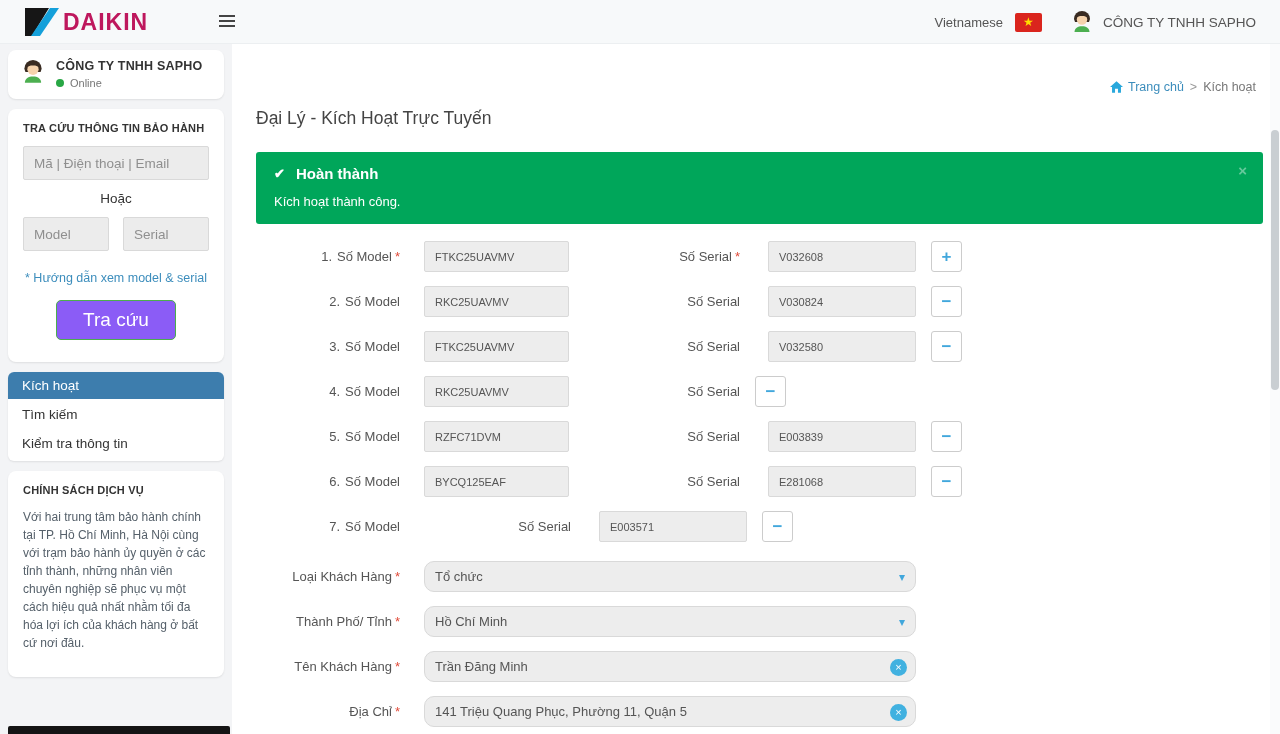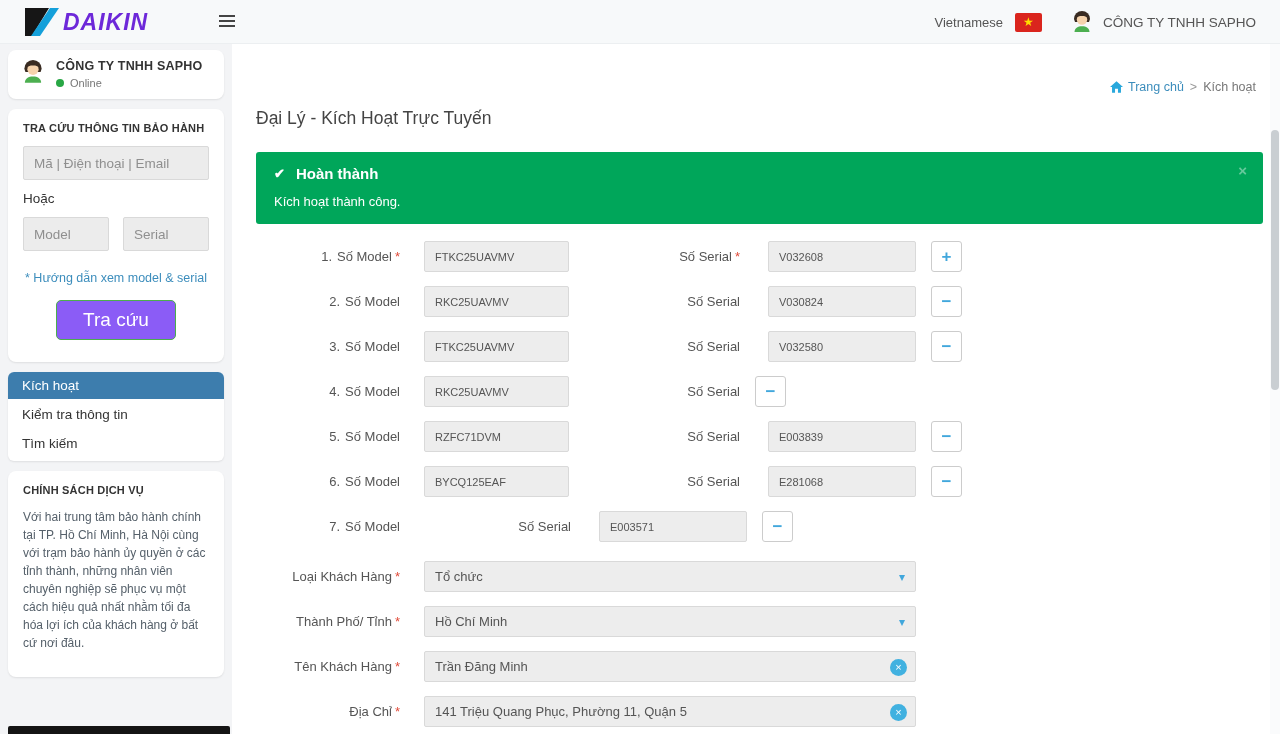--- a/index.html
+++ b/index.html
@@ -3,21 +3,21 @@
 <meta charset="utf-8">
 <title>Daikin Warranty Activation</title>
 <style>
   * { margin:0; padding:0; box-sizing:border-box; }
   html,body { width:1280px; height:734px; overflow:hidden; }
   body { position:relative; font-family:"Liberation Sans", sans-serif; background:#fff; color:#555; }
 
   
   .header { position:absolute; top:0; left:0; width:1280px; height:44px; background:#f7f9fa; border-bottom:1px solid #eceff1; z-index:10; }
   .logo { position:absolute; left:24px; top:7px; display:flex; align-items:center; cursor:pointer; }
-  .logo-text { font-size:23px; font-weight:bold; font-style:italic; color:#6d28d9; letter-spacing:1px; margin-left:3px; }
+  .logo-text { font-size:23px; font-weight:bold; color:#be185d; letter-spacing:1px; margin-left:3px; }
   .hamburger { position:absolute; left:219px; top:15px; width:16px; cursor:pointer; }
   .hamburger i { display:block; height:2px; background:#444; margin-bottom:3px; }
   .header-right { position:absolute; right:24px; top:0; height:44px; display:flex; align-items:center; }
   .lang-label { font-size:13px; color:#555; margin-right:12px; cursor:pointer; }
   .flag { width:27px; height:19px; background:#da251d; border-radius:2px; color:#ffdf00; font-size:12px; line-height:19px; text-align:center; margin-right:28px; cursor:pointer; }
   .user-chip { display:flex; align-items:center; gap:9px; cursor:pointer; }
   .user-chip .name { font-size:13.5px; color:#555; }
 
   
   .sidebar { position:absolute; top:44px; left:0; width:232px; height:690px; background:#f3f4f6; overflow:hidden; }
@@ -25,21 +25,21 @@
   .user-card { margin-top:6px; padding:9px 12px 10px; display:flex; gap:10px; align-items:flex-start; }
   .user-card .uname { font-size:12.5px; font-weight:bold; color:#333; letter-spacing:.2px; }
   .status-row { display:flex; align-items:center; gap:6px; margin-top:4px; }
   .dot { width:8px; height:8px; border-radius:50%; background:#28a745; }
   .status-row .st { font-size:11px; color:#777; }
 
   .lookup-card { padding:13px 15px 16px; }
   .side-h { font-size:11px; font-weight:bold; color:#333; margin-bottom:12px; letter-spacing:.2px; }
   .s-input { width:100%; height:34px; background:#ececec; border:1px solid #d9d9d9; border-radius:2px; padding:0 10px; font-size:13.5px; color:#555; font-family:"Liberation Sans",sans-serif; }
   .s-input::placeholder { color:#8f8f8f; opacity:1; }
-  .or { text-align:left; font-size:13.5px; color:#333; margin:11px 0; }
+  .or { text-align:center; font-size:13.5px; color:#333; margin:11px 0; }
   .duo { display:flex; gap:14px; }
   .duo input { flex:1; width:0; }
   .guide-link { display:block; text-align:center; color:#3c8dbc; font-size:12.5px; margin-top:20px; text-decoration:none; cursor:pointer; }
   .search-btn { display:block; margin:15px auto 6px; background:#8b5cf6; border:1px solid #4cae4c; color:#fff; font-size:19px; padding:8px 26px; border-radius:5px; cursor:pointer; font-family:"Liberation Sans",sans-serif; }
 
   .nav-card { overflow:hidden; border-radius:6px; padding:0 0 2px; }
   .nav-item { padding:6px 14px; font-size:13.5px; color:#333; cursor:pointer; margin-bottom:2px; }
   .nav-item.active { background:#3d7dad; color:#fff; }
 
   .policy-card { padding:13px 15px; margin-bottom:0; }
@@ -65,21 +65,21 @@
   .col-lbl { width:144px; text-align:right; white-space:nowrap; }
   .idx { margin-right:5px; }
   .req { color:#e04b3a; margin-left:3px; }
   .inp { height:31px; background:#ededed; border:1px solid #d9d9d9; border-radius:2px; padding:0 10px; font-size:11px; color:#555; font-family:"Liberation Sans",sans-serif; }
   .inp.model { width:145px; margin-left:24px; }
   .srl-lbl { width:171px; text-align:right; white-space:nowrap; }
   .inp.serial { width:148px; margin-left:28px; }
   .row-btn { width:31px; height:31px; margin-left:15px; background:#fff; border:1px solid #ccc; border-radius:3px; color:#41a7dc; font-size:17px; font-weight:bold; line-height:1; cursor:pointer; }
 
   .f-row.first { margin-top:19px; }
-  .fld { position:relative; width:492px; height:31px; margin-left:24px; background:#ededed; border:1px solid #d9d9d9; border-radius:2px; display:flex; align-items:center; padding:0 32px 0 10px; cursor:pointer; }
+  .fld { position:relative; width:492px; height:31px; margin-left:24px; background:#ededed; border:1px solid #d9d9d9; border-radius:10px; display:flex; align-items:center; padding:0 32px 0 10px; cursor:pointer; }
   .fld .val { overflow:hidden; white-space:nowrap; }
   .caret { position:absolute; right:10px; top:8px; color:#41a7dc; font-size:12px; }
   .clear { position:absolute; right:8px; top:7px; width:17px; height:17px; border-radius:50%; background:#41b1e0; color:#fff; font-size:11px; line-height:17px; text-align:center; cursor:pointer; }
   .partial-field { width:492px; height:12px; margin-left:168px; background:#ededed; border:1px solid #d9d9d9; border-bottom:none; border-radius:2px 2px 0 0; }
 
   
   .scrollbar { position:absolute; top:44px; right:0; width:10px; height:690px; background:#fafbfc; z-index:11; }
   .scroll-thumb { position:absolute; top:86px; right:1px; width:8px; height:260px; background:#c9ced2; border-radius:4px; cursor:pointer; }
 </style>
 </head>
@@ -138,22 +138,22 @@
     <div class="duo">
       <input class="s-input" type="text" placeholder="Model" style="">
       <input class="s-input" type="text" placeholder="Serial" style="">
     </div>
     <a class="guide-link">* Hướng dẫn xem model &amp; serial</a>
     <button class="search-btn">Tra cứu</button>
   </div>
 
   <div class="card nav-card">
     <div class="nav-item active">Kích hoạt</div>
+    <div class="nav-item">Tìm kiếm</div>
     <div class="nav-item">Kiểm tra thông tin</div>
-    <div class="nav-item">Tìm kiếm</div>
   </div>
 
   <div class="card policy-card">
     <div class="side-h">CHÍNH SÁCH DỊCH VỤ</div>
     <p>Với hai trung tâm bảo hành chính tại TP. Hồ Chí Minh, Hà Nội cùng với trạm bảo hành ủy quyền ở các tỉnh thành, những nhân viên chuyên nghiệp sẽ phục vụ một cách hiệu quả nhất nhằm tối đa hóa lợi ích của khách hàng ở bất cứ nơi đâu.</p>
 
   </div>
 
   <div class="side-strip"></div>
 </div>

